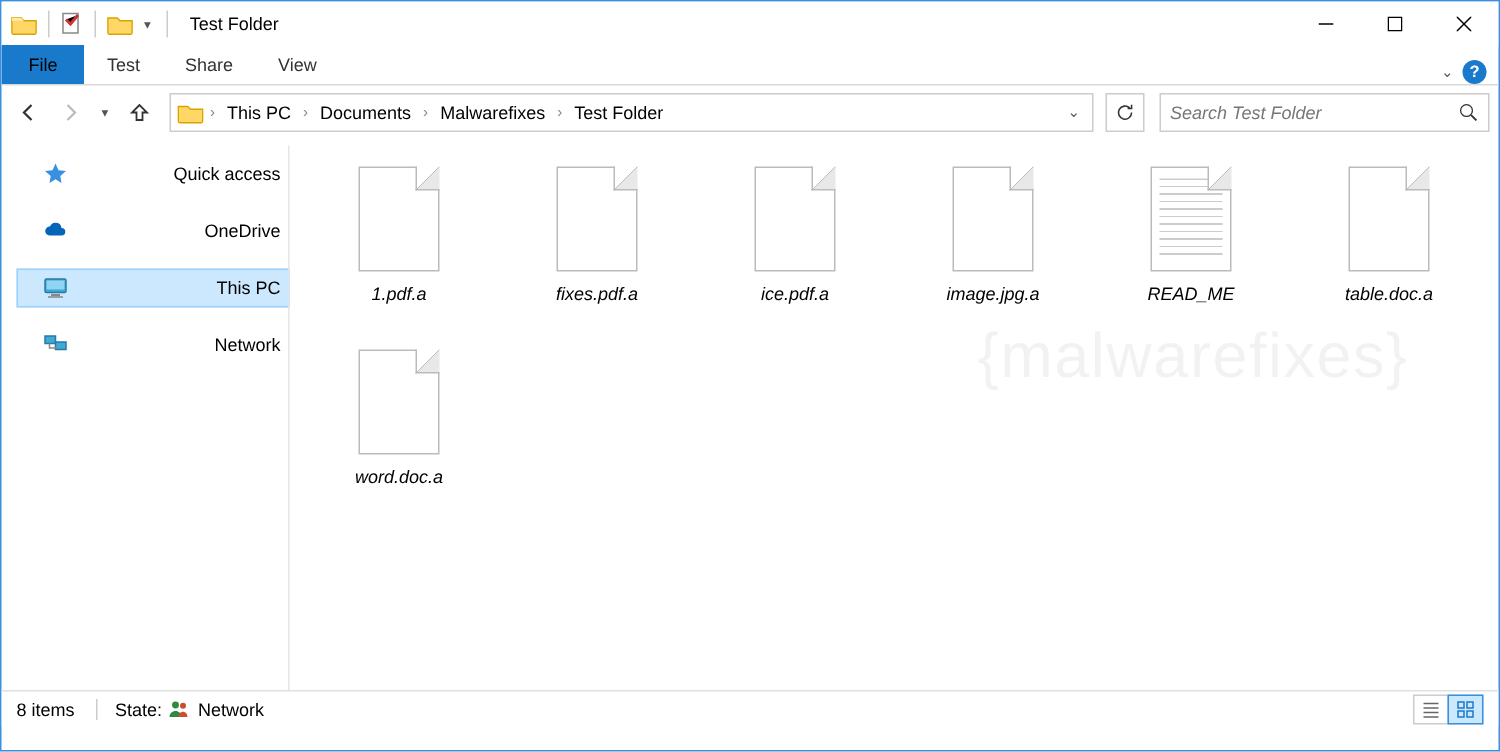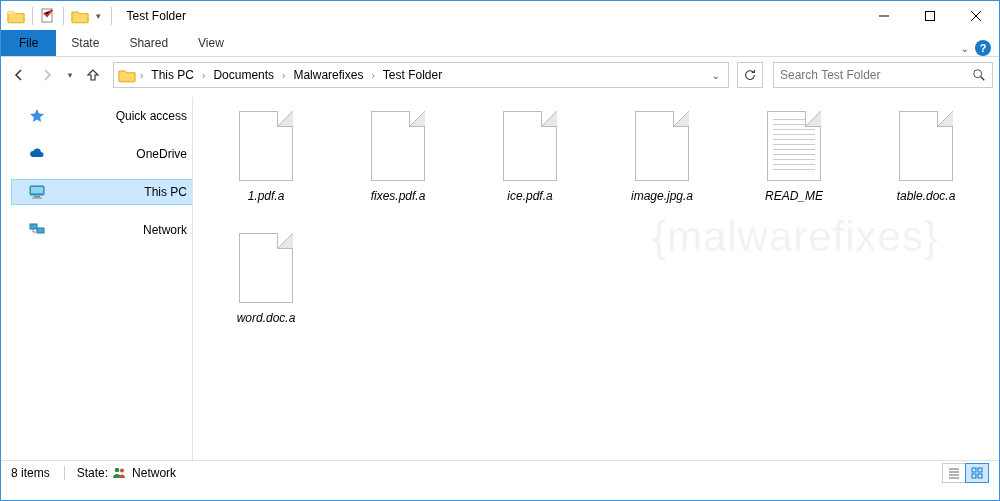--- a/index.html
+++ b/index.html
@@ -21,21 +21,21 @@
     
     .navbar { height: 36px; display: flex; align-items: center; padding: 4px 6px; gap: 4px; }
     .navbar .nav-btn { width: 24px; height: 24px; display: flex; align-items: center; justify-content: center; color: #555; font-size: 14px; }
     .navbar .nav-btn.disabled { color: #bbb; }
     .address { flex: 1; height: 26px; border: 1px solid #ccc; display: flex; align-items: center; padding: 0 4px; gap: 2px; margin: 0 4px; }
     .address .crumb { padding: 2px 4px; font-size: 12px; }
     .address .crumb-sep { color: #888; padding: 0 2px; font-size: 10px; }
     .address .addr-drop { margin-left: auto; color: #555; padding: 0 4px; }
     .refresh { width: 26px; height: 26px; border: 1px solid #ccc; display: flex; align-items: center; justify-content: center; margin-right: 6px; }
     .search { width: 220px; height: 26px; border: 1px solid #ccc; display: flex; align-items: center; padding: 0 6px; color: #777; }
-    .search .search-text { flex: 1; font-size: 12px; }
+    .search .search-text { flex: 1; font-style: italic; font-size: 12px; }
     
     .body { display: flex; height: 383px; }
     .sidebar { width: 192px; padding: 10px 0 0 10px; position: relative; }
     .sidebar::after { content: ""; position: absolute; right: 0; top: 4px; bottom: 4px; width: 1px; background: #e5e5e5; }
     .sidebar .item { display: flex; align-items: center; gap: 7px; padding: 5px 6px 5px 18px; font-size: 12px; justify-content: space-between; }
     .sidebar .item.selected { background: #cce8ff; border: 1px solid #99d1ff; padding: 4px 5px 4px 17px; }
     .sidebar .gap { height: 12px; }
     .content { flex: 1; padding: 12px 10px; position: relative; }
     .watermark { position: absolute; right: 60px; top: 120px; font-size: 42px; color: rgba(0,0,0,0.05); font-weight: 300; pointer-events: none; letter-spacing: 1px; }
     .files { display: flex; flex-wrap: wrap; gap: 6px 6px; align-content: flex-start; }
@@ -99,22 +99,22 @@
         <svg width="10" height="10">
           <line x1="0" y1="0" x2="10" y2="10" stroke="#000"></line>
           <line x1="10" y1="0" x2="0" y2="10" stroke="#000"></line>
         </svg>
       </div>
   </div>
 </div>
 
 <div class="ribbon">
   <div class="file-tab">File</div>
-  <div class="tab">State</div>
-  <div class="tab">Shared</div>
+  <div class="tab">Test</div>
+  <div class="tab">Share</div>
   <div class="tab">View</div>
   <div class="rib-right">
     <span style="font-size:10px;color:#555;">⌄</span>
     <span class="help-circle">?</span>
   </div>
 </div>
 
 <div class="navbar">
   <div class="nav-btn">
     <svg width="16" height="16" viewBox="0 0 16 16">

